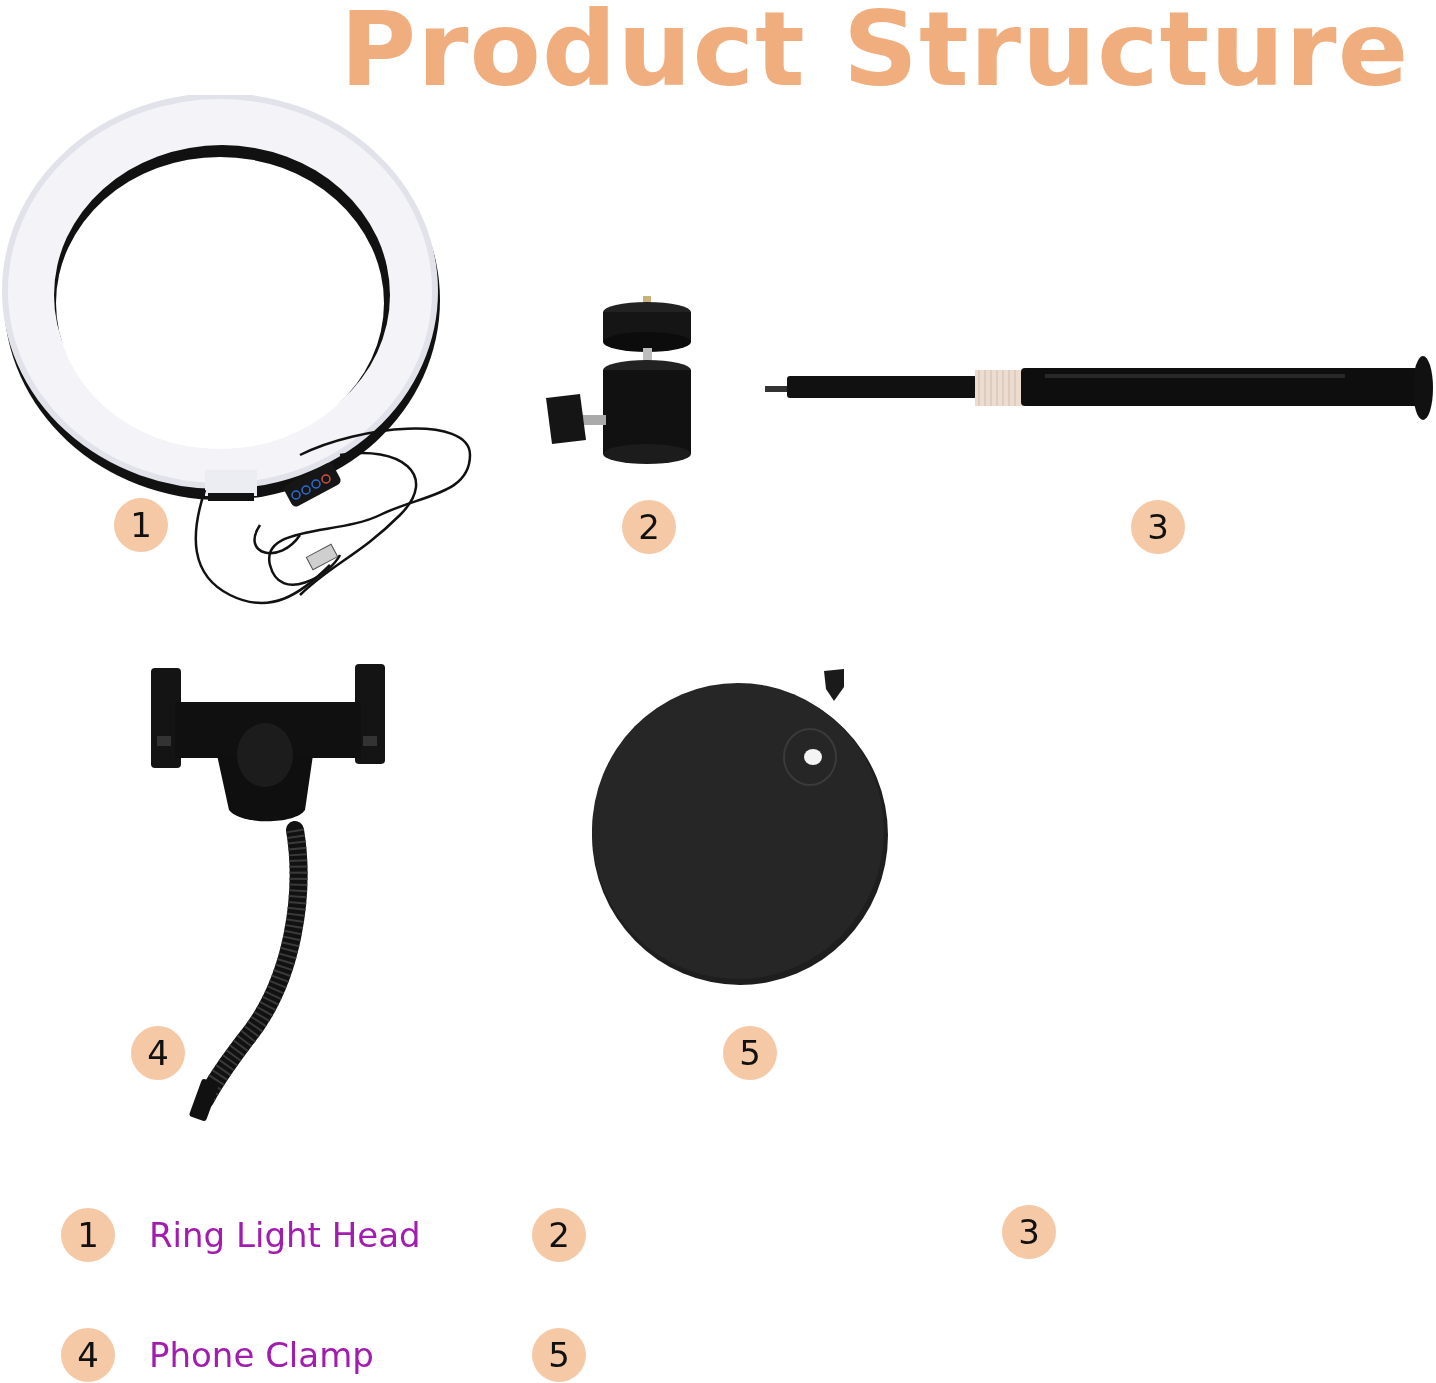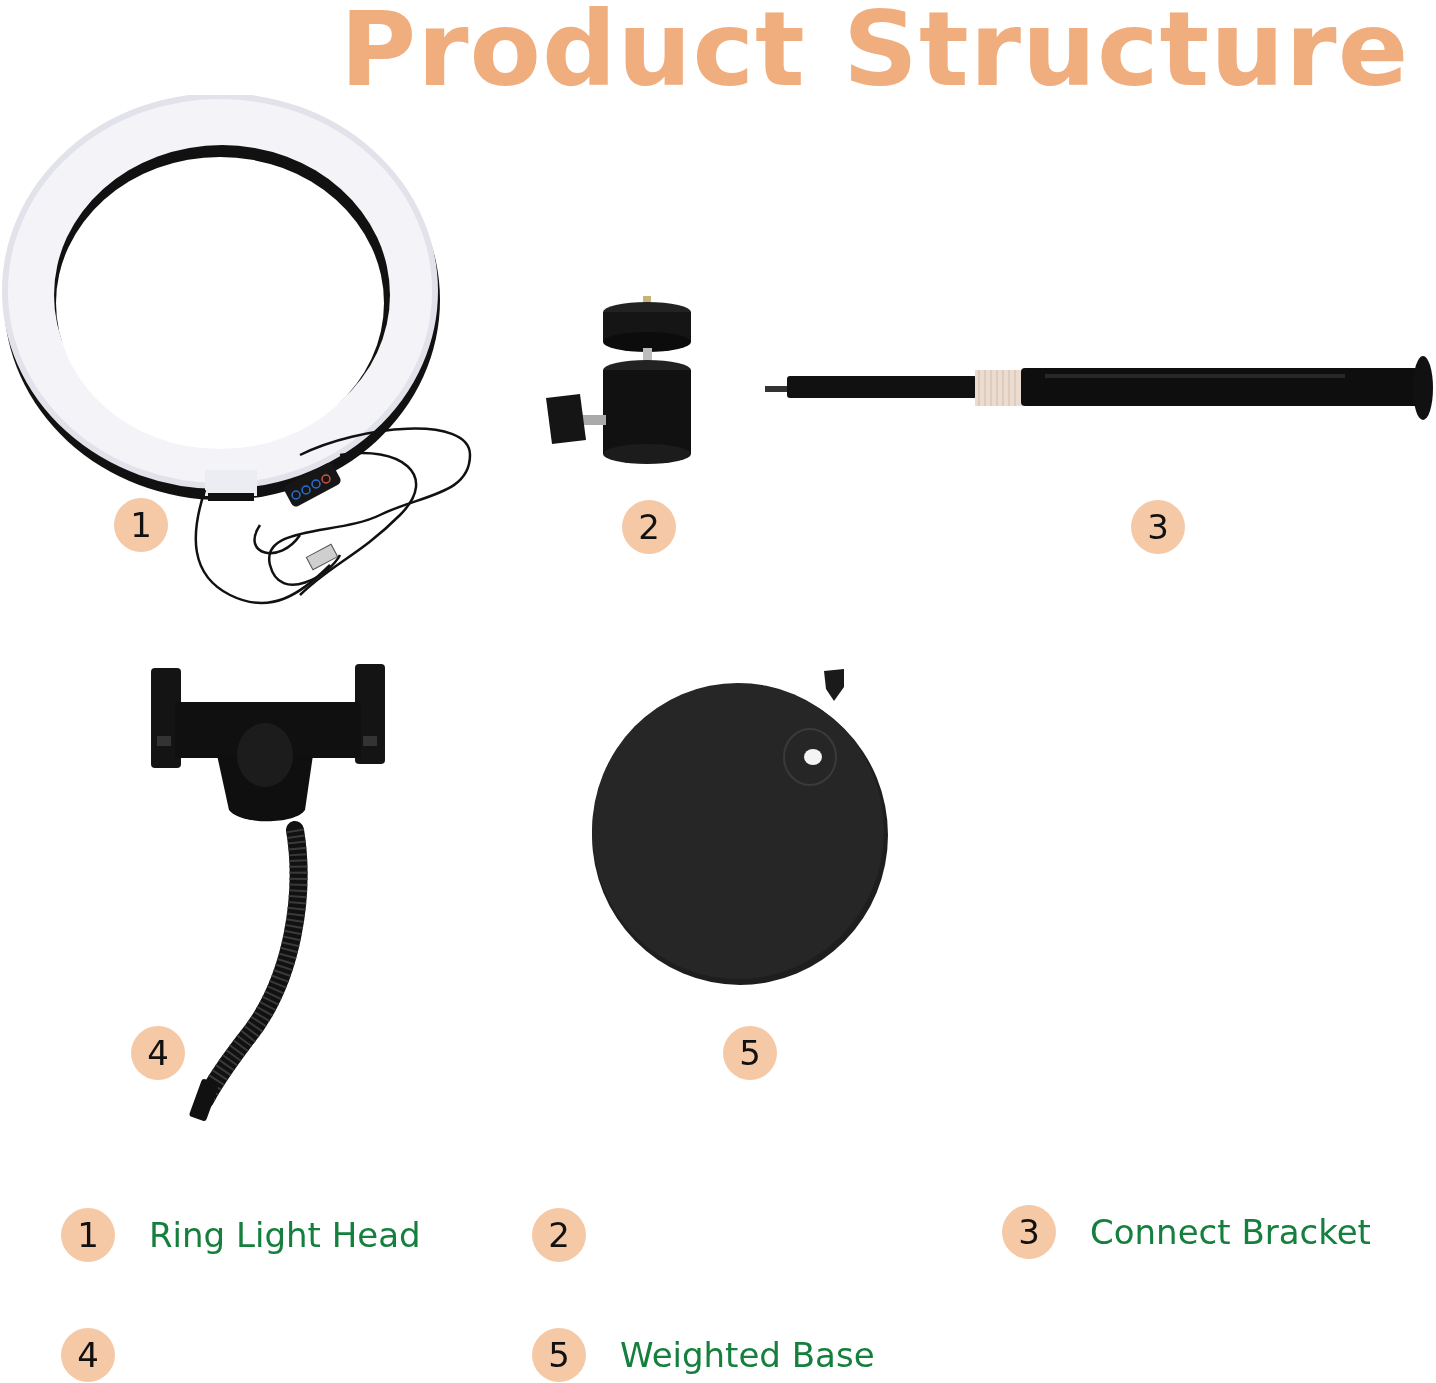--- a/index.html
+++ b/index.html
@@ -6,21 +6,21 @@
   body { width: 1436px; height: 1383px; position: relative; overflow: hidden;
          font-family: "DejaVu Sans", "Liberation Sans", sans-serif; color: #111; }
   .title { position: absolute; left: 340px; top: -8px; font-size: 104px; font-weight: bold;
            letter-spacing: 1px; white-space: nowrap; line-height: 1.1; }
   .badge { position: absolute; width: 54px; height: 54px; border-radius: 50%;
            display: flex; align-items: center; justify-content: center;
            font-size: 34px; color: #111; font-family: "DejaVu Sans", sans-serif; }
   .part { position: absolute; }
   .legend-item { position: absolute; display: flex; align-items: center; }
   .legend-item .badge { position: static; margin-right: 34px; }
-  .legend-label { font-size: 34px; color: #15803d; white-space: nowrap; }
+  .legend-label { font-size: 34px; color: #a21caf; white-space: nowrap; }
   svg { display: block; }
 </style>
 </head>
 <body>
 
 <div class="title" style="color:#F0AD7E;">Product Structure</div>
 
 <div class="part" style="left:0;top:95px;">
   <svg width="500" height="520" viewBox="0 0 500 520">
     <ellipse cx="222" cy="205" rx="218" ry="200" fill="#111"></ellipse>
@@ -110,21 +110,20 @@
 
 <div class="legend-item" style="left:61px;top:1208px;">
   <div class="badge" style="background:#F5C8A6;">1</div>
   <span class="legend-label">Ring Light Head</span>
 </div>
 <div class="legend-item" style="left:532px;top:1208px;">
   <div class="badge" style="background:#F5C8A6;">2</div>
 </div>
 <div class="legend-item" style="left:1002px;top:1205px;">
   <div class="badge" style="background:#F5C8A6;">3</div>
-  <span class="legend-label">Connect Bracket</span>
 </div>
 <div class="legend-item" style="left:61px;top:1328px;">
   <div class="badge" style="background:#F5C8A6;">4</div>
+  <span class="legend-label">Phone Clamp</span>
 </div>
 <div class="legend-item" style="left:532px;top:1328px;">
   <div class="badge" style="background:#F5C8A6;">5</div>
-  <span class="legend-label">Weighted Base</span>
 </div>
 
 </body></html>

